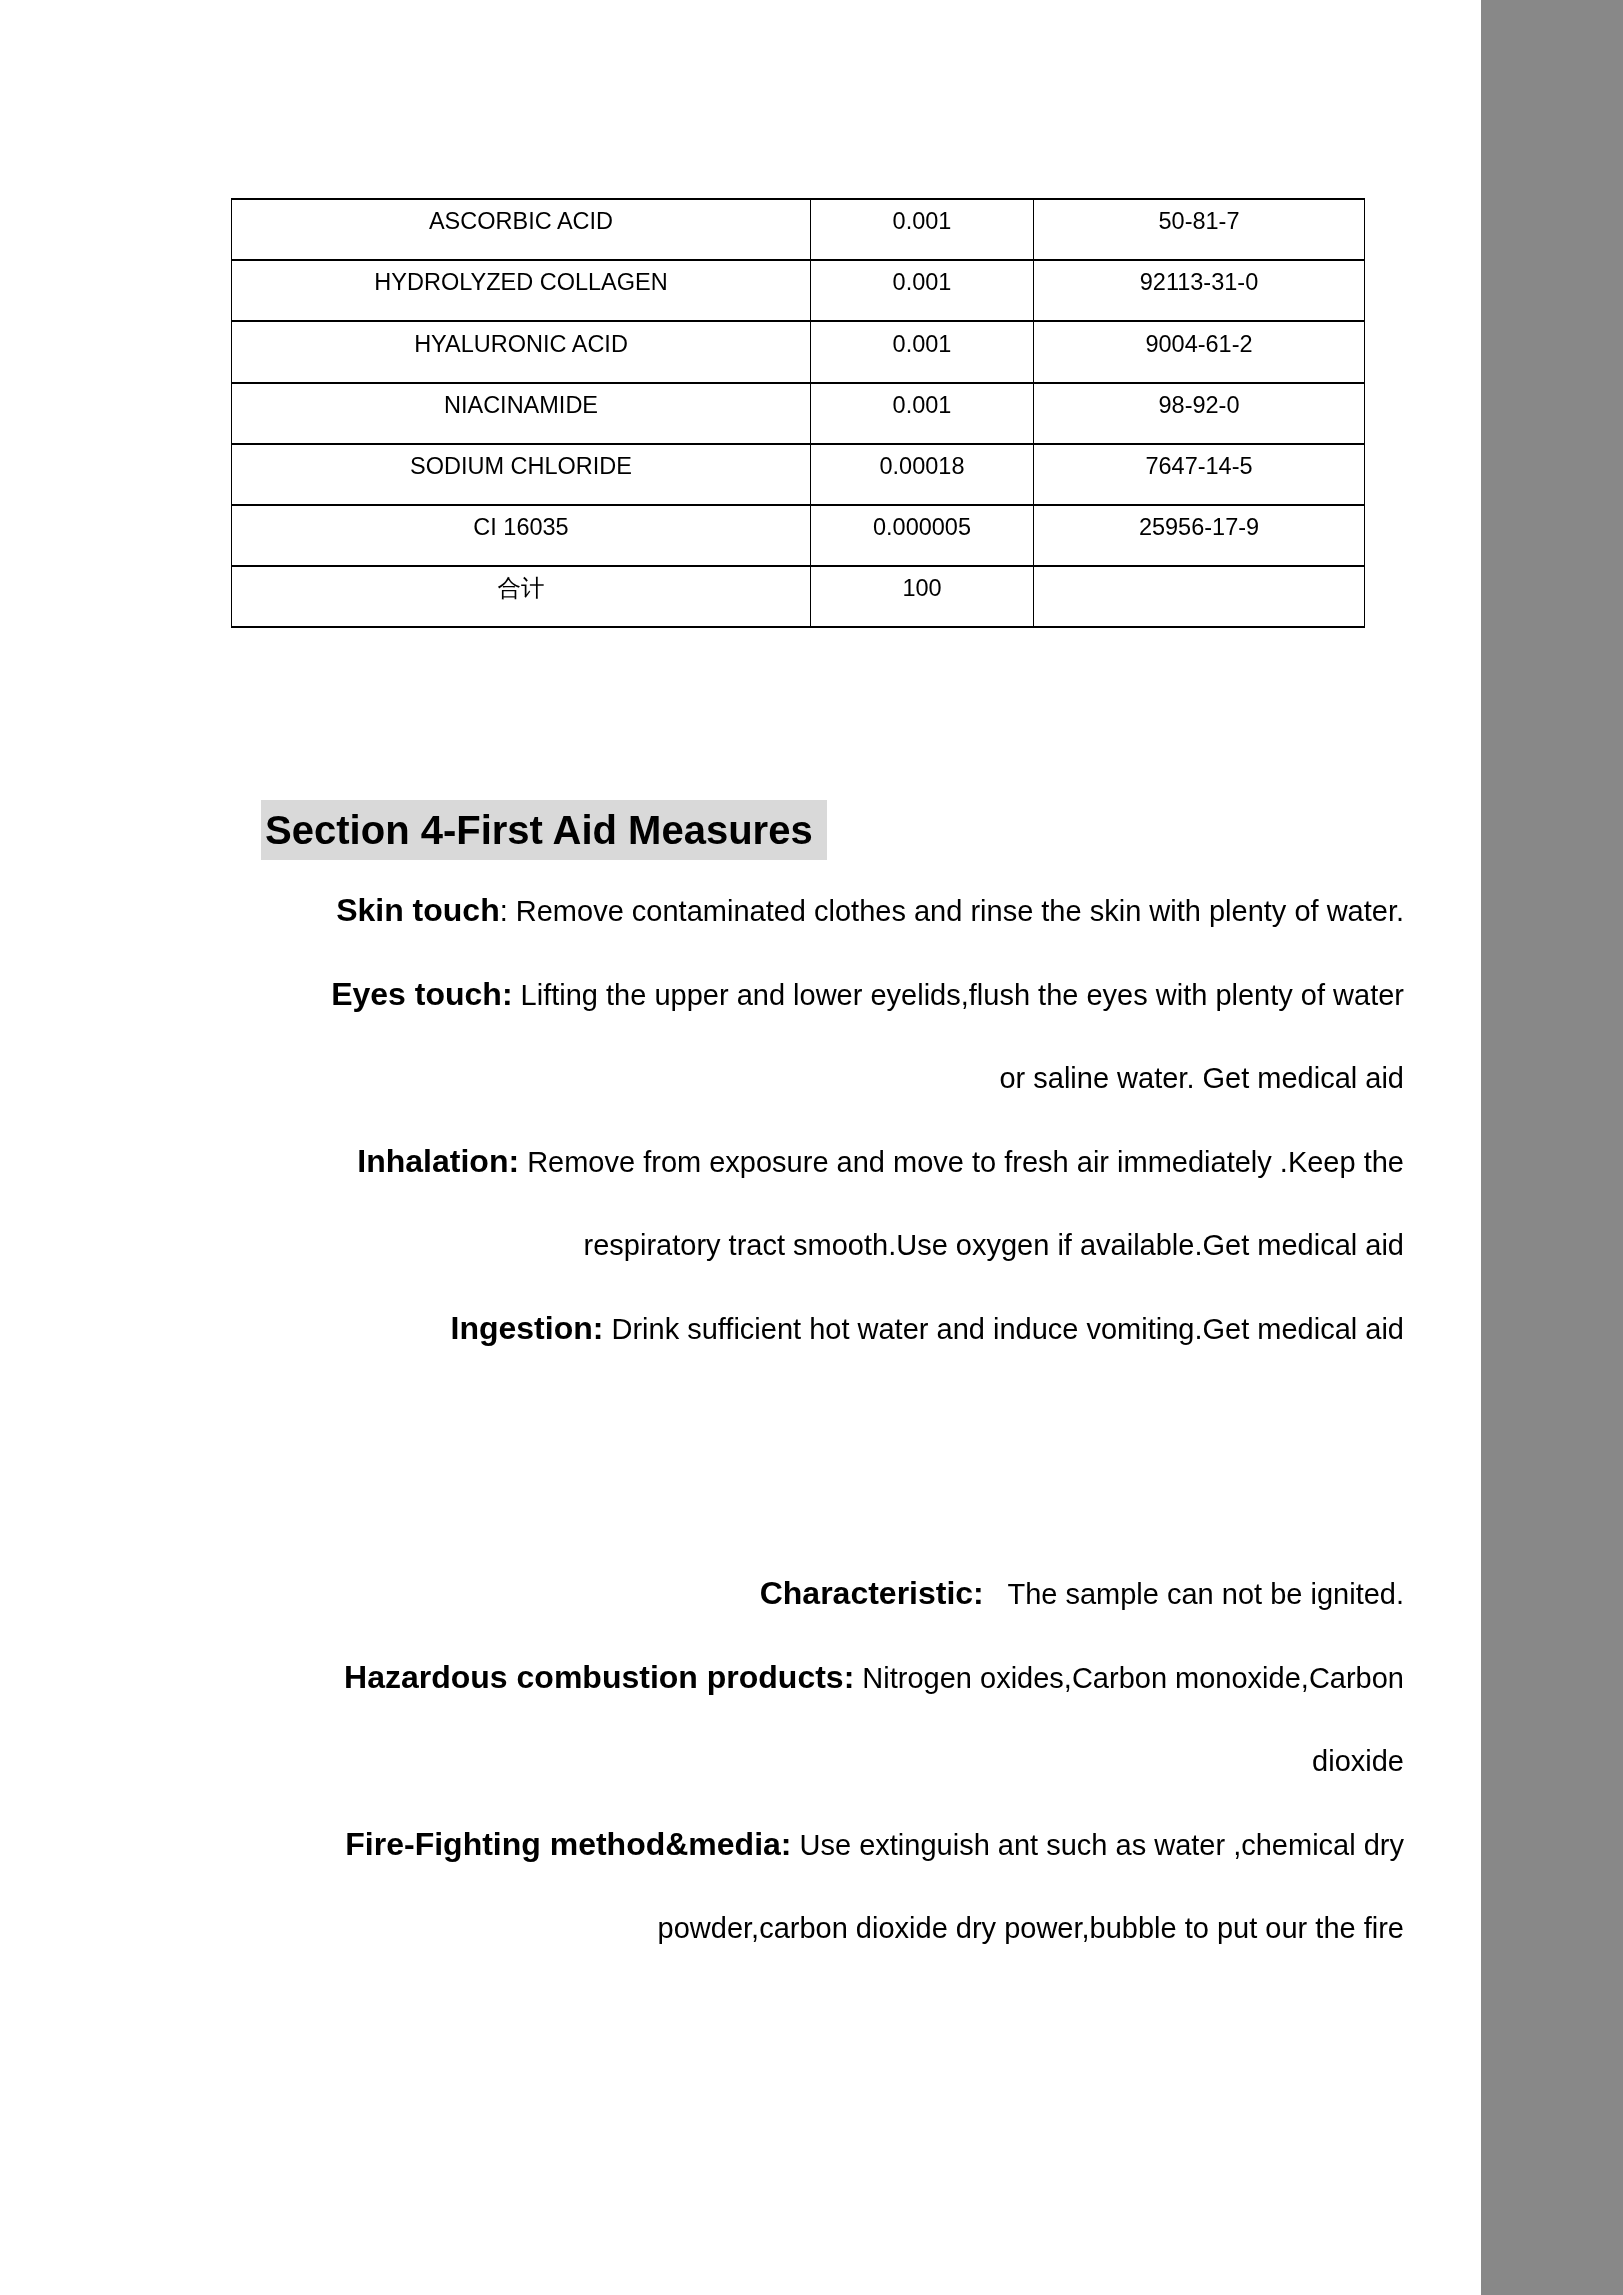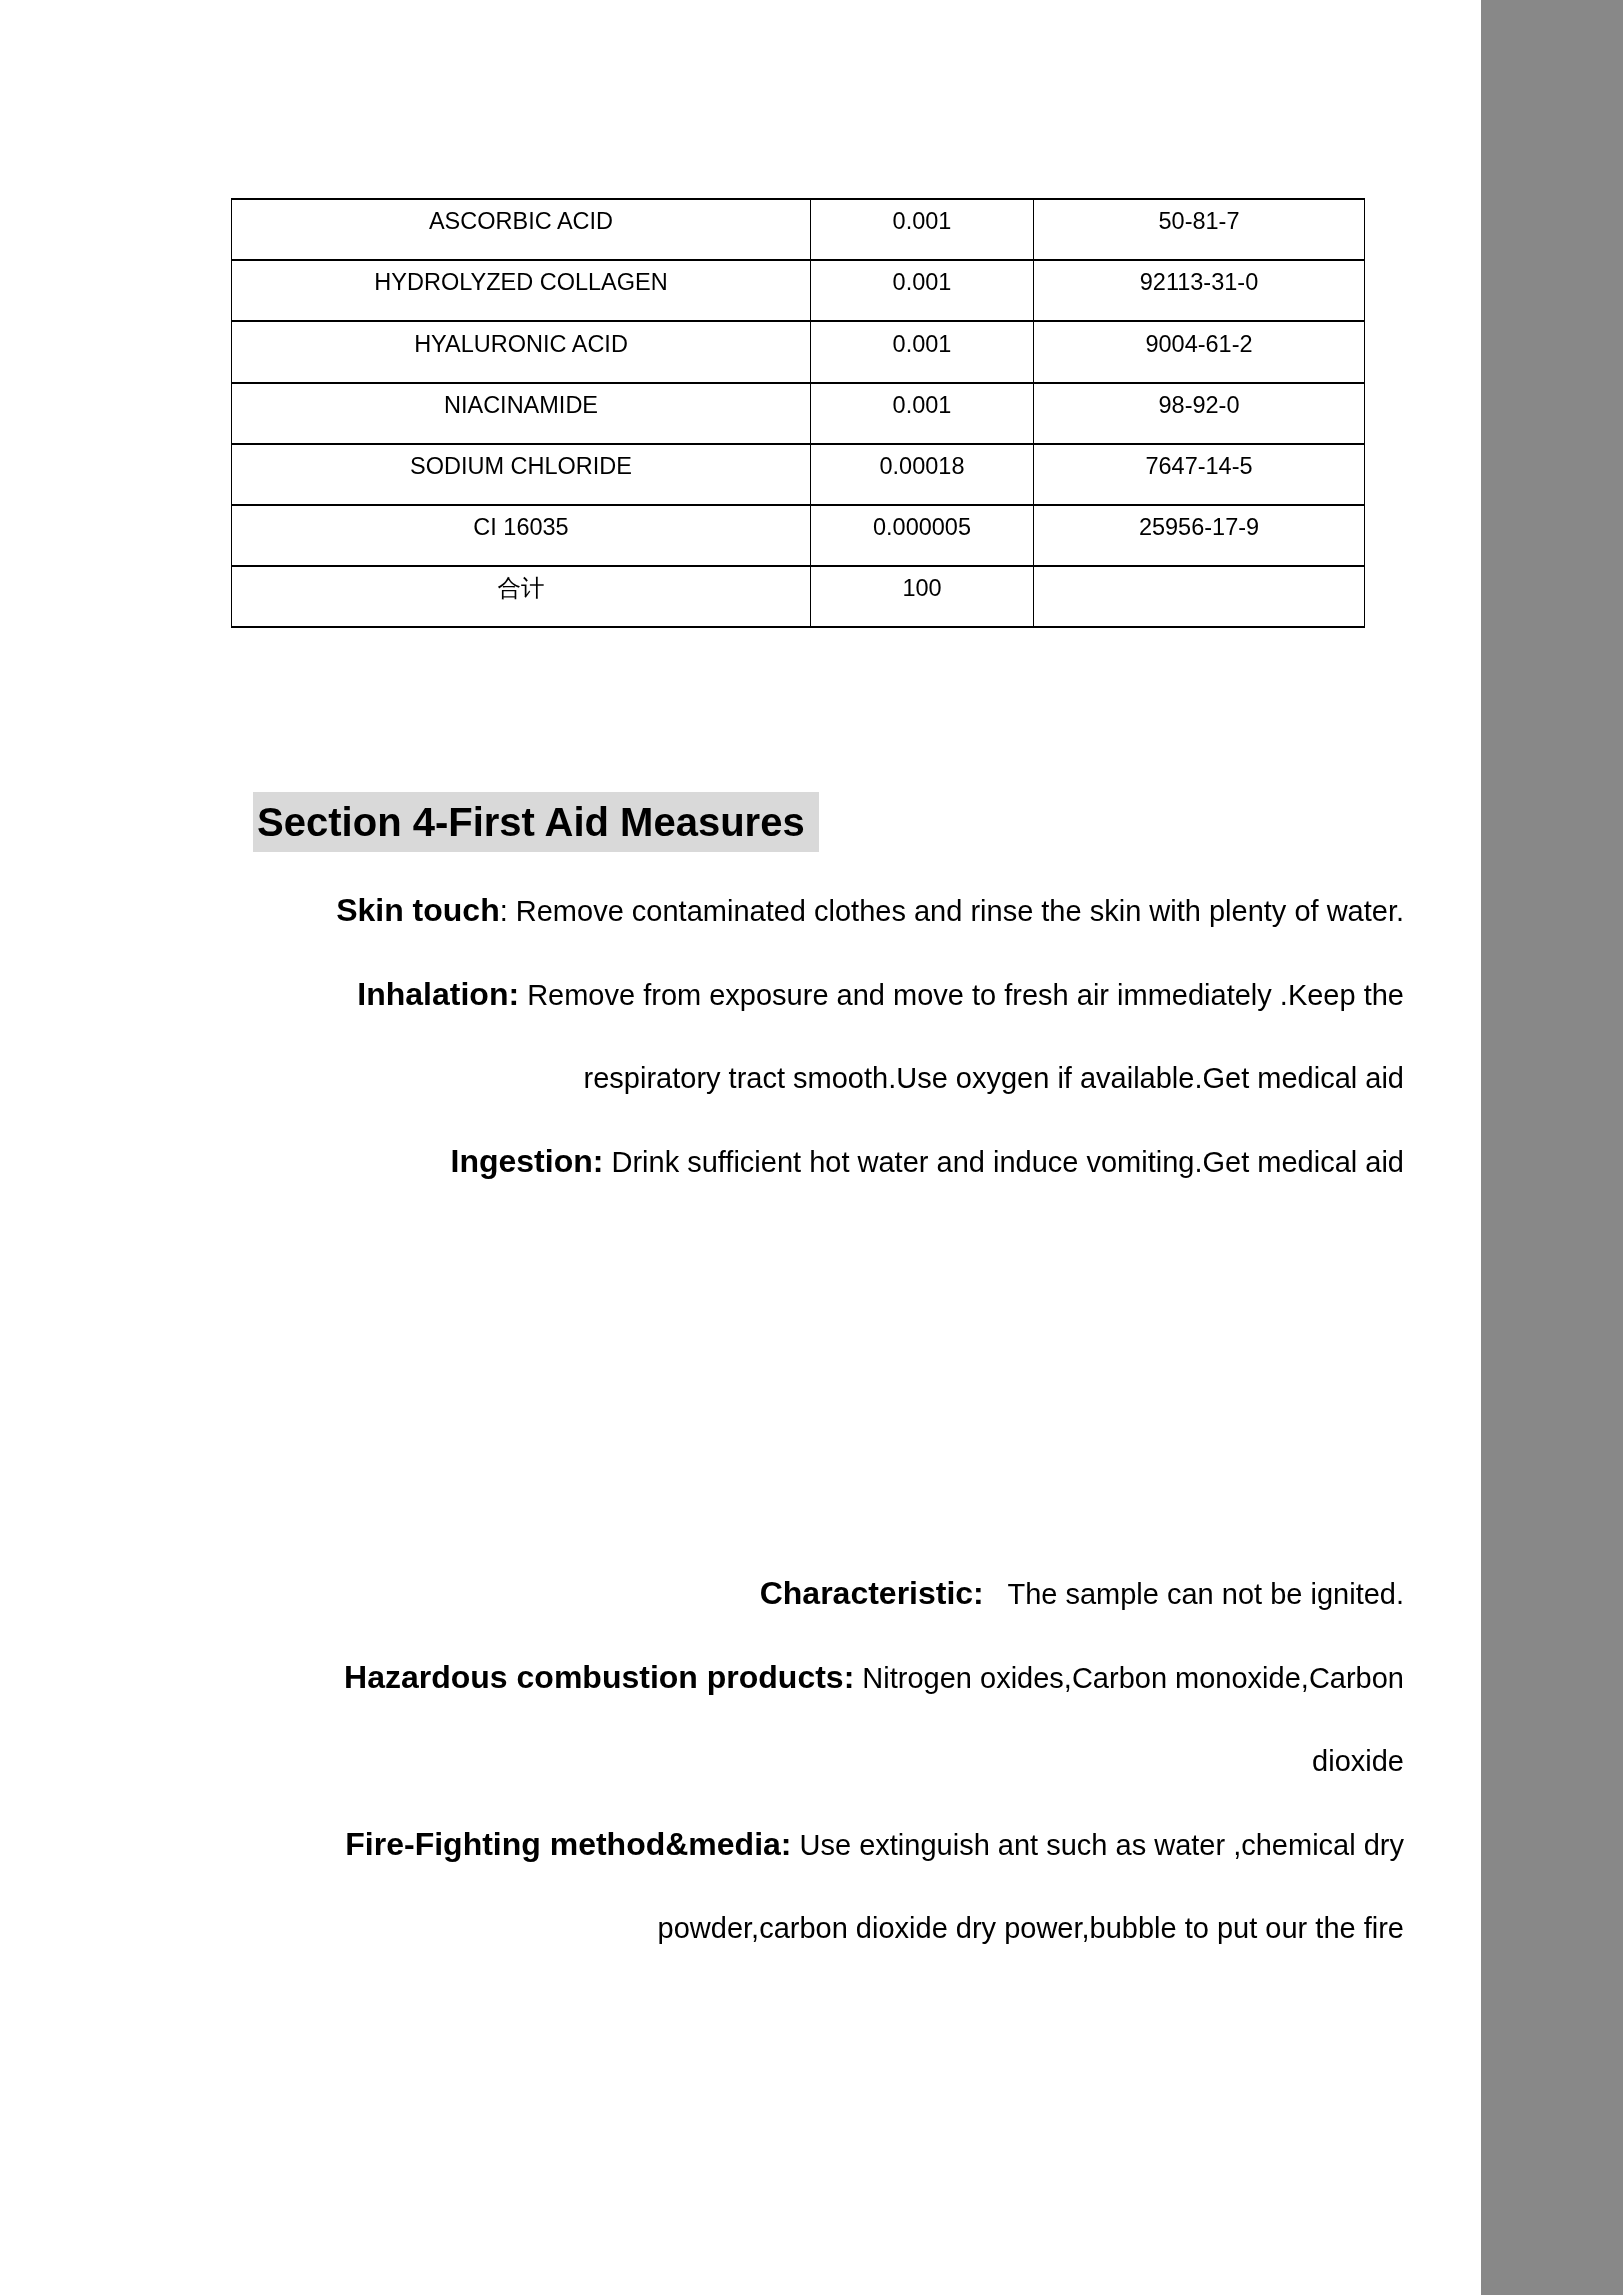--- a/index.html
+++ b/index.html
@@ -29,21 +29,21 @@
     text-align:center;
     font-size:23.5px;
     line-height:28px;
     overflow:hidden;
   }
   .col-name{width:579px;}
   .col-val{width:223px;}
   .col-cas{width:331px;}
   
   h2.sec{
-    position:absolute;left:245px;margin:8px;
+    position:absolute;left:245px;margin:16px;
     font-size:40px;font-weight:bold;
     white-space:nowrap;
   }
   h2.sec .hl{
     display:inline-block;
     background:#d9d9d9;
     line-height:60px;
     padding:0 14.3px 0 4.1px;
   }
   h2.sec4{top:784px;}
@@ -117,20 +117,22 @@
       </tr>
     </tbody>
   </table>
 
   <h2 class="sec sec4">
     <span class="hl">Section 4-First Aid Measures</span>
   </h2>
 
   <div class="paras s4">
     <p><span class="lbl">Skin touch</span><span class="txt">: Remove contaminated clothes and rinse the skin with plenty of water.</span></p>
+    <p><span class="lbl">Eyes touch:</span><span class="txt"> Lifting the upper and lower eyelids,flush the eyes with plenty of water
+or saline water. Get medical aid</span></p>
     <p><span class="lbl">Inhalation:</span><span class="txt"> Remove from exposure and move to fresh air immediately .Keep the
 respiratory tract smooth.Use oxygen if available.Get medical aid</span></p>
     <p><span class="lbl">Ingestion:</span><span class="txt"> Drink sufficient hot water and induce vomiting.Get medical aid</span></p>
   </div>
 
 
   <div class="paras s5">
     <p><span class="lbl">Characteristic:</span><span class="txt">   The sample can not be ignited.</span></p>
     <p><span class="lbl">Hazardous combustion products:</span><span class="txt"> Nitrogen oxides,Carbon monoxide,Carbon
 dioxide</span></p>

